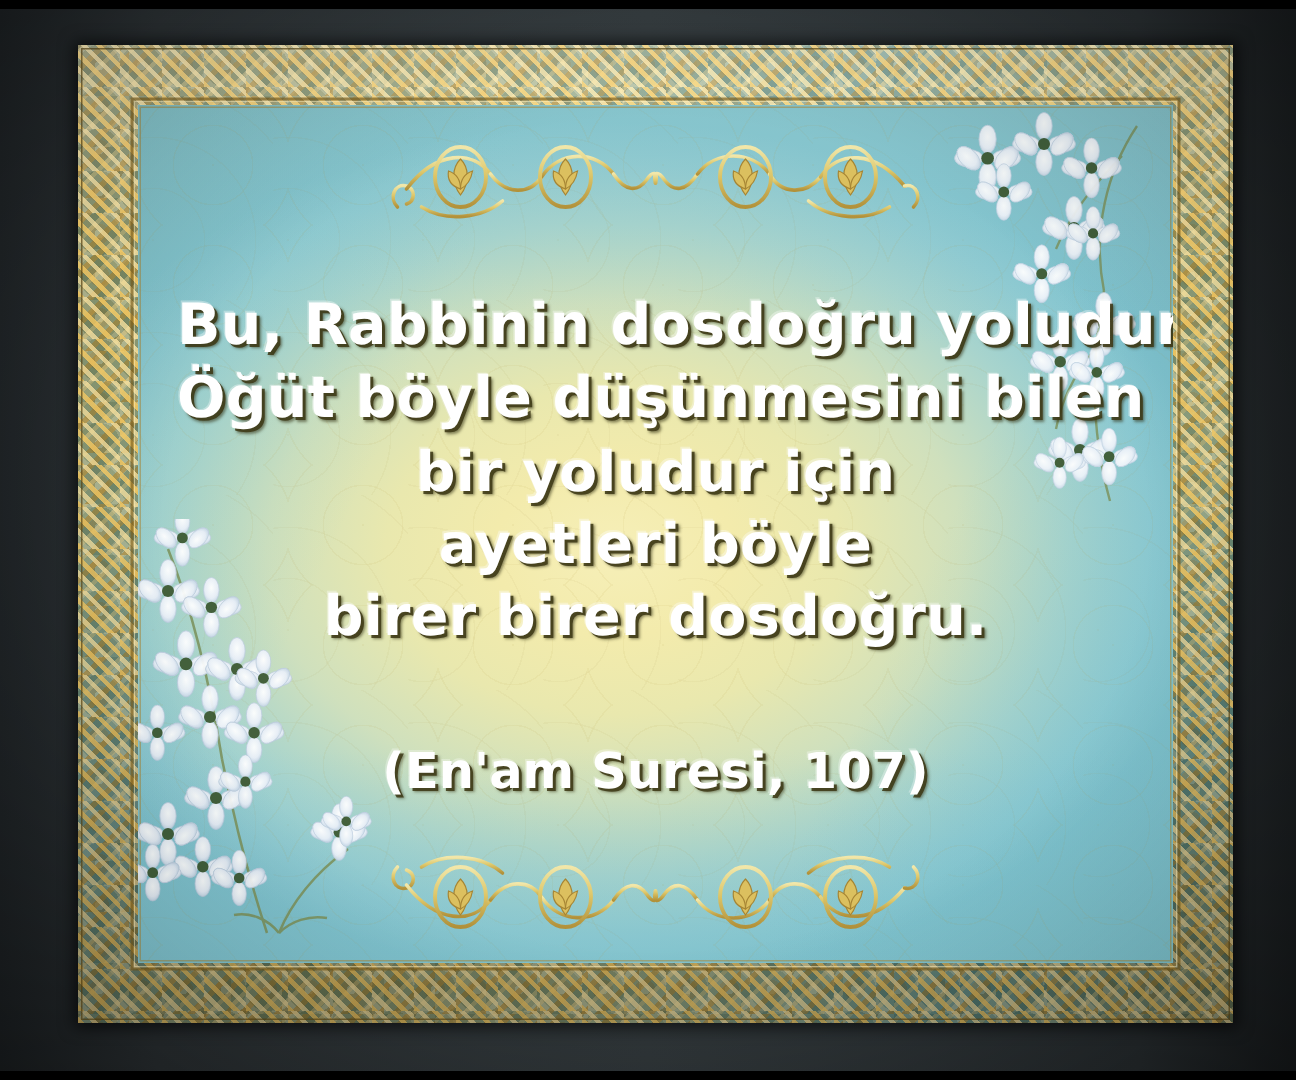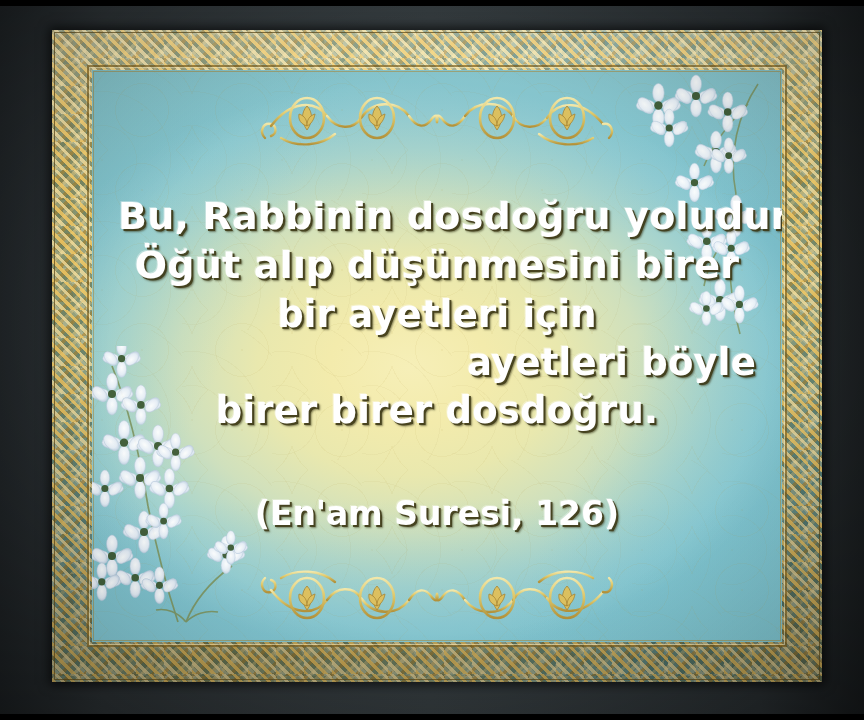--- a/index.html
+++ b/index.html
@@ -183,21 +183,21 @@
     color: #ffffff;
     white-space: nowrap;
     text-shadow:
       2px 2px 0 rgba(60,55,20,0.85),
       3px 3px 2px rgba(50,48,18,0.55),
       -1px -1px 0 rgba(255,255,255,0.35);
   }
   .quote-line.l1 { font-size: 38px; }
   .quote-line.l2 { font-size: 38px; }
   .quote-line.l3 { font-size: 37px; }
-  .quote-line.l4 { font-size: 37px; text-align: right; }
+  .quote-line.l4 { font-size: 37px; }
   .quote-line.l5 { font-size: 37px; }
 
   #attribution {
     position: absolute;
     left: 0; right: 0;
     top: 424px;
     text-align: center;
     z-index: 5;
   }
   .attrib-text {
@@ -421,25 +421,25 @@
           <use href="#daisyL" x="56" y="244" transform="scale(0.95)"></use>
           <use href="#daisyL" x="22" y="262" transform="scale(0.9)"></use>
           <use href="#daisyL" x="88" y="272" transform="scale(0.88)"></use>
           <use href="#daisyL" x="160" y="232" transform="scale(0.9)"></use>
           <use href="#daisyL" x="186" y="252" transform="scale(0.8)"></use>
         </g>
       </svg>
 
       <div id="text-block">
         <div class="quote-line l1">Bu, Rabbinin dosdoğru yoludur.</div>
-        <div class="quote-line l2">Öğüt alıp düşünmesini birer</div>
-        <div class="quote-line l3">bir ayetleri için</div>
+        <div class="quote-line l2">Öğüt böyle düşünmesini bilen</div>
+        <div class="quote-line l3">bir yoludur için</div>
         <div class="quote-line l4">ayetleri böyle</div>
         <div class="quote-line l5">birer birer dosdoğru.</div>
       </div>
 
       <div id="attribution">
-        <span class="attrib-text">(En'am Suresi, 126)</span>
+        <span class="attrib-text">(En'am Suresi, 107)</span>
       </div>
 
     </div>
   </div>
 </div>
 
 </body></html>

